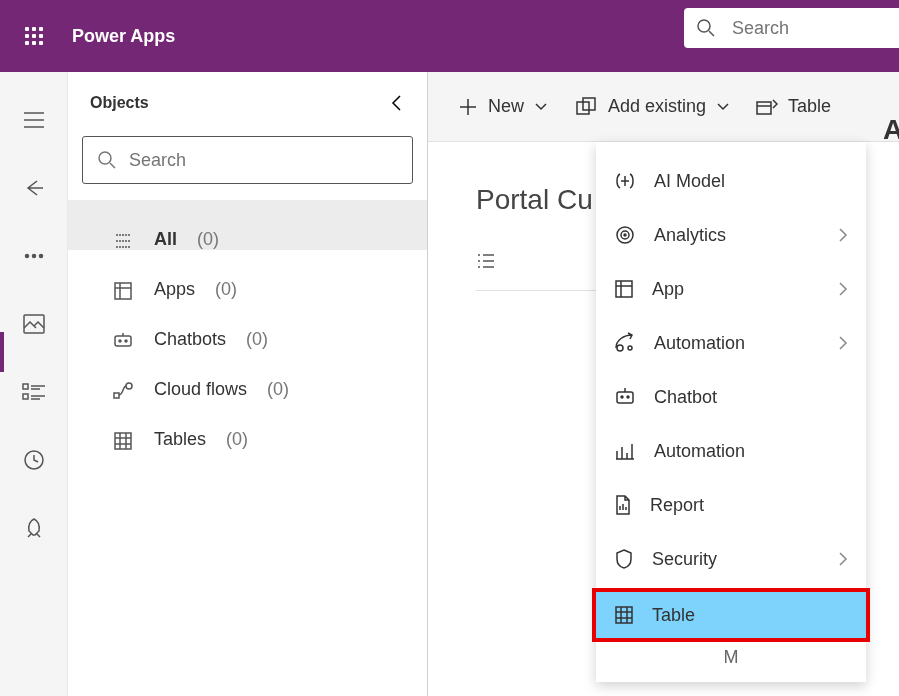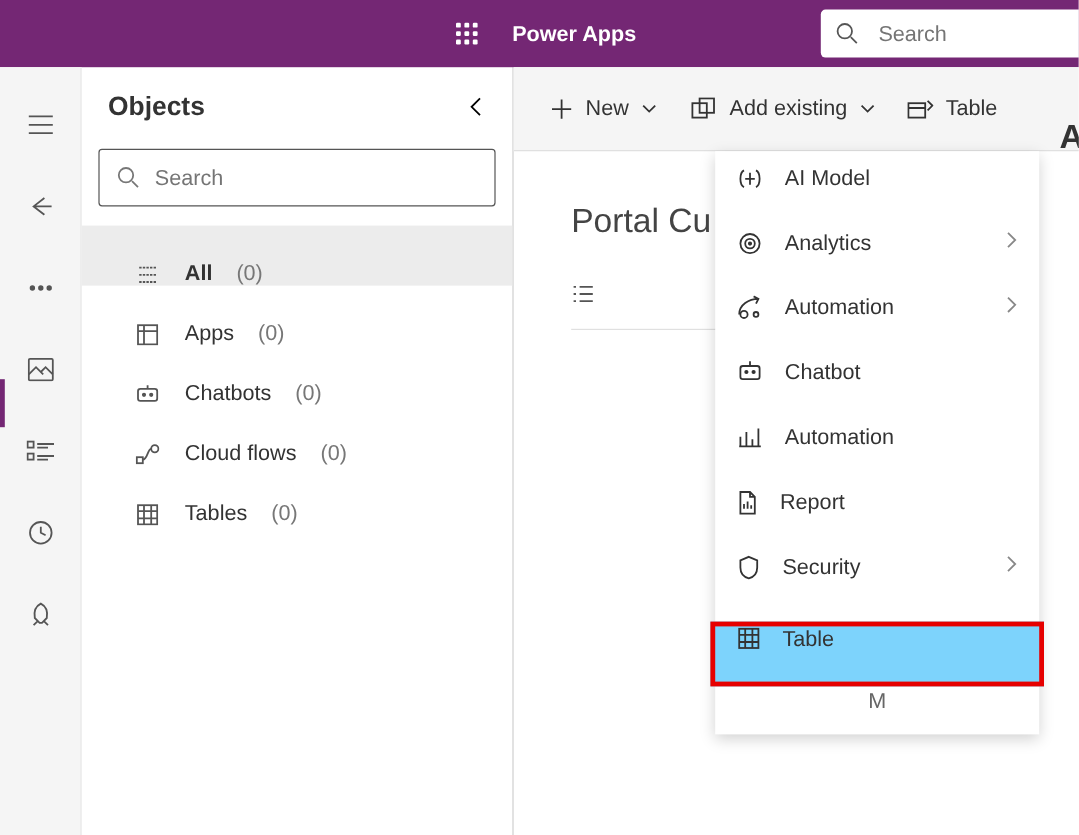--- a/index.html
+++ b/index.html
@@ -1,26 +1,25 @@
 <!DOCTYPE html>
 <html><head>
   <meta charset="utf-8">
   <style>
     * { margin: 0; padding: 0; box-sizing: border-box; font-family: "Segoe UI", sans-serif; }
     body { width: 899px; height: 696px; overflow: hidden; background: #fff; }
 
     
     .header {
-      height: 56px;
+      height: 72px;
       background: #742774;
       display: flex; align-items: center;
       color: #fff;
       padding: 0 14px;
       position: relative;
-      justify-content: center;
     }
     .waffle { width: 40px; display: flex; align-items: center; justify-content: center; cursor: pointer; }
     .waffle-grid { display: grid; grid-template-columns: repeat(3, 4px); grid-gap: 3px; }
     .waffle-grid span { width: 4px; height: 4px; background: #fff; border-radius: 1px; }
     .title { font-size: 18px; font-weight: 600; margin-left: 18px; }
     .searchbox {
       position: absolute;
       left: 684px; top: 8px;
       width: 400px; height: 40px;
       background: #fff;
@@ -65,21 +64,21 @@
     .panel {
       width: 360px;
       border-right: 1px solid #d0d0d0;
       padding: 20px 0;
       background: #fff;
     }
     .panel-head {
       display: flex; align-items: center; justify-content: space-between;
       padding: 0 22px 22px;
     }
-    .panel-head h2 { font-size: 22px; font-weight: 600; color: #333; }
+    .panel-head h2 { font-size: 16px; font-weight: 600; color: #333; }
     .obj-search {
       margin: 0 14px 16px;
       border: 1px solid #555;
       border-radius: 3px;
       height: 48px;
       display: flex; align-items: center; padding: 0 14px;
       gap: 12px;
     }
     .obj-search input {
       border: none; outline: none; font-size: 18px; flex: 1;
@@ -121,21 +120,21 @@
     .dropdown {
       position: absolute;
       top: 70px; left: 168px;
       width: 270px;
       background: #fff;
       box-shadow: 0 4px 12px rgba(0,0,0,0.18);
       padding: 12px 0;
       z-index: 10;
     }
     .dd-item {
-      display: flex; align-items: flex-start;
+      display: flex; align-items: center;
       height: 54px;
       padding: 0 18px;
       gap: 18px;
       font-size: 18px; color: #333;
       cursor: pointer;
     }
     .dd-arrow { margin-left: auto; color: #888; }
     .dd-highlight {
       border: 4px solid #e60000;
       margin: 2px -4px;
@@ -349,20 +348,30 @@
             <circle cx="11" cy="11" r="8"></circle>
             <circle cx="11" cy="11" r="4"></circle>
             <circle cx="11" cy="11" r="1" fill="currentColor"></circle>
           </svg>
         <span>Analytics</span>
         <svg class="dd-arrow" width="10" height="16" viewBox="0 0 10 16">
             <path d="M2 2 L8 8 L2 14"></path>
           </svg>
       </div>
       <div class="dd-item">
+        <svg width="20" height="20" viewBox="0 0 20 20">
+            <rect x="2" y="2" width="16" height="16"></rect>
+            <path d="M2 7 H18 M7 2 V18"></path>
+          </svg>
+        <span>App</span>
+        <svg class="dd-arrow" width="10" height="16" viewBox="0 0 10 16">
+            <path d="M2 2 L8 8 L2 14"></path>
+          </svg>
+      </div>
+      <div class="dd-item">
         <svg width="22" height="22" viewBox="0 0 22 22">
             <circle cx="6" cy="16" r="3"></circle>
             <path d="M2 16 C2 8 10 3 18 3 M14 1 L18 3 L16 7"></path>
             <circle cx="16" cy="16" r="2"></circle>
           </svg>
         <span>Automation</span>
         <svg class="dd-arrow" width="10" height="16" viewBox="0 0 10 16">
             <path d="M2 2 L8 8 L2 14"></path>
           </svg>
       </div>

